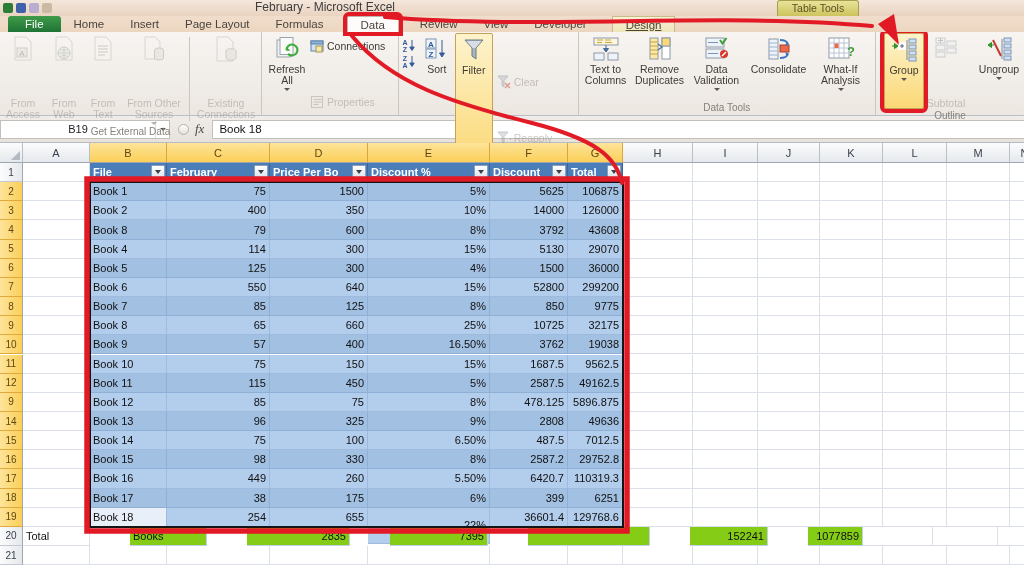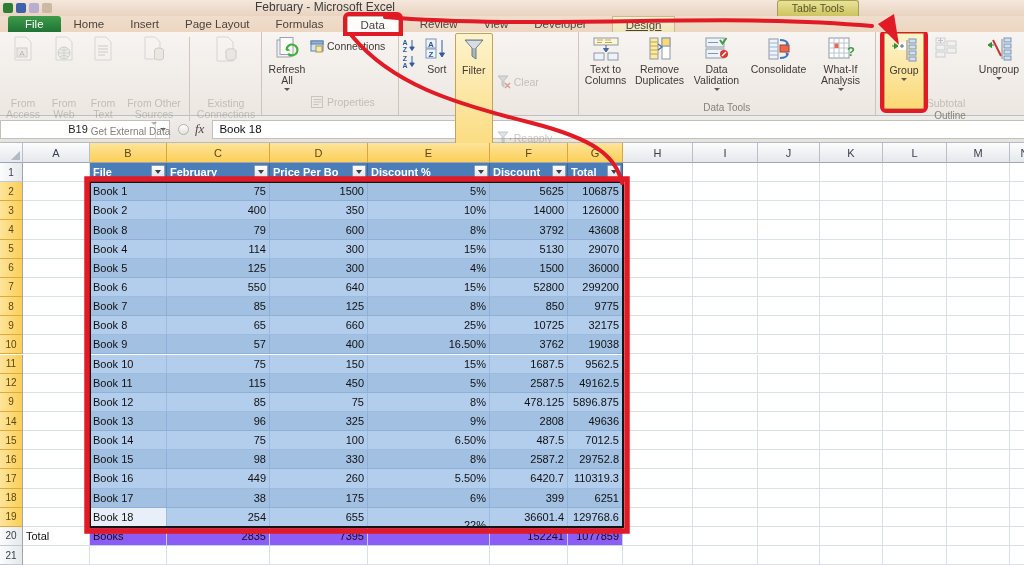--- a/index.html
+++ b/index.html
@@ -85,21 +85,21 @@
                 padding-left:3px; }
   .cell.thead .htxt { overflow:hidden; white-space:nowrap; margin-right:14px; }
   .fbtn { position:absolute; right:1px; top:50%; transform:translateY(-50%); width:14px; height:14px;
           background:linear-gradient(#ffffff,#d9e2ec); border:1px solid #8aa0b8; border-radius:1px;
           display:flex; align-items:center; justify-content:center; }
   .fbtn .fcaret { width:0; height:0; border-left:3.5px solid transparent; border-right:3.5px solid transparent;
                   border-top:4.5px solid #3a3f45; }
   .cell.band0 { background:#a2c0e2; border-right:1px solid #8fb0d6; border-bottom:1px solid #8fb0d6; }
   .cell.band1 { background:#b3cdec; border-right:1px solid #9ebbdf; border-bottom:1px solid #9ebbdf; }
   .cell.activecell { background:#e9eff8; }
-  .cell.totalrow { background:#8b5cf6; border-right:1px solid #c2d2e6; border-bottom:1px solid #c2d2e6; }
+  .cell.totalrow { background:#84cc16; border-right:1px solid #c2d2e6; border-bottom:1px solid #c2d2e6;margin-left:40px; }
   .selborder { position:absolute; border:2px solid #141414; z-index:5; pointer-events:none; }
 
   
   .annot { position:absolute; left:0; top:0; z-index:30; pointer-events:none; }
 </style>
 </head>
 <body>
 
 <div class="app">
 

